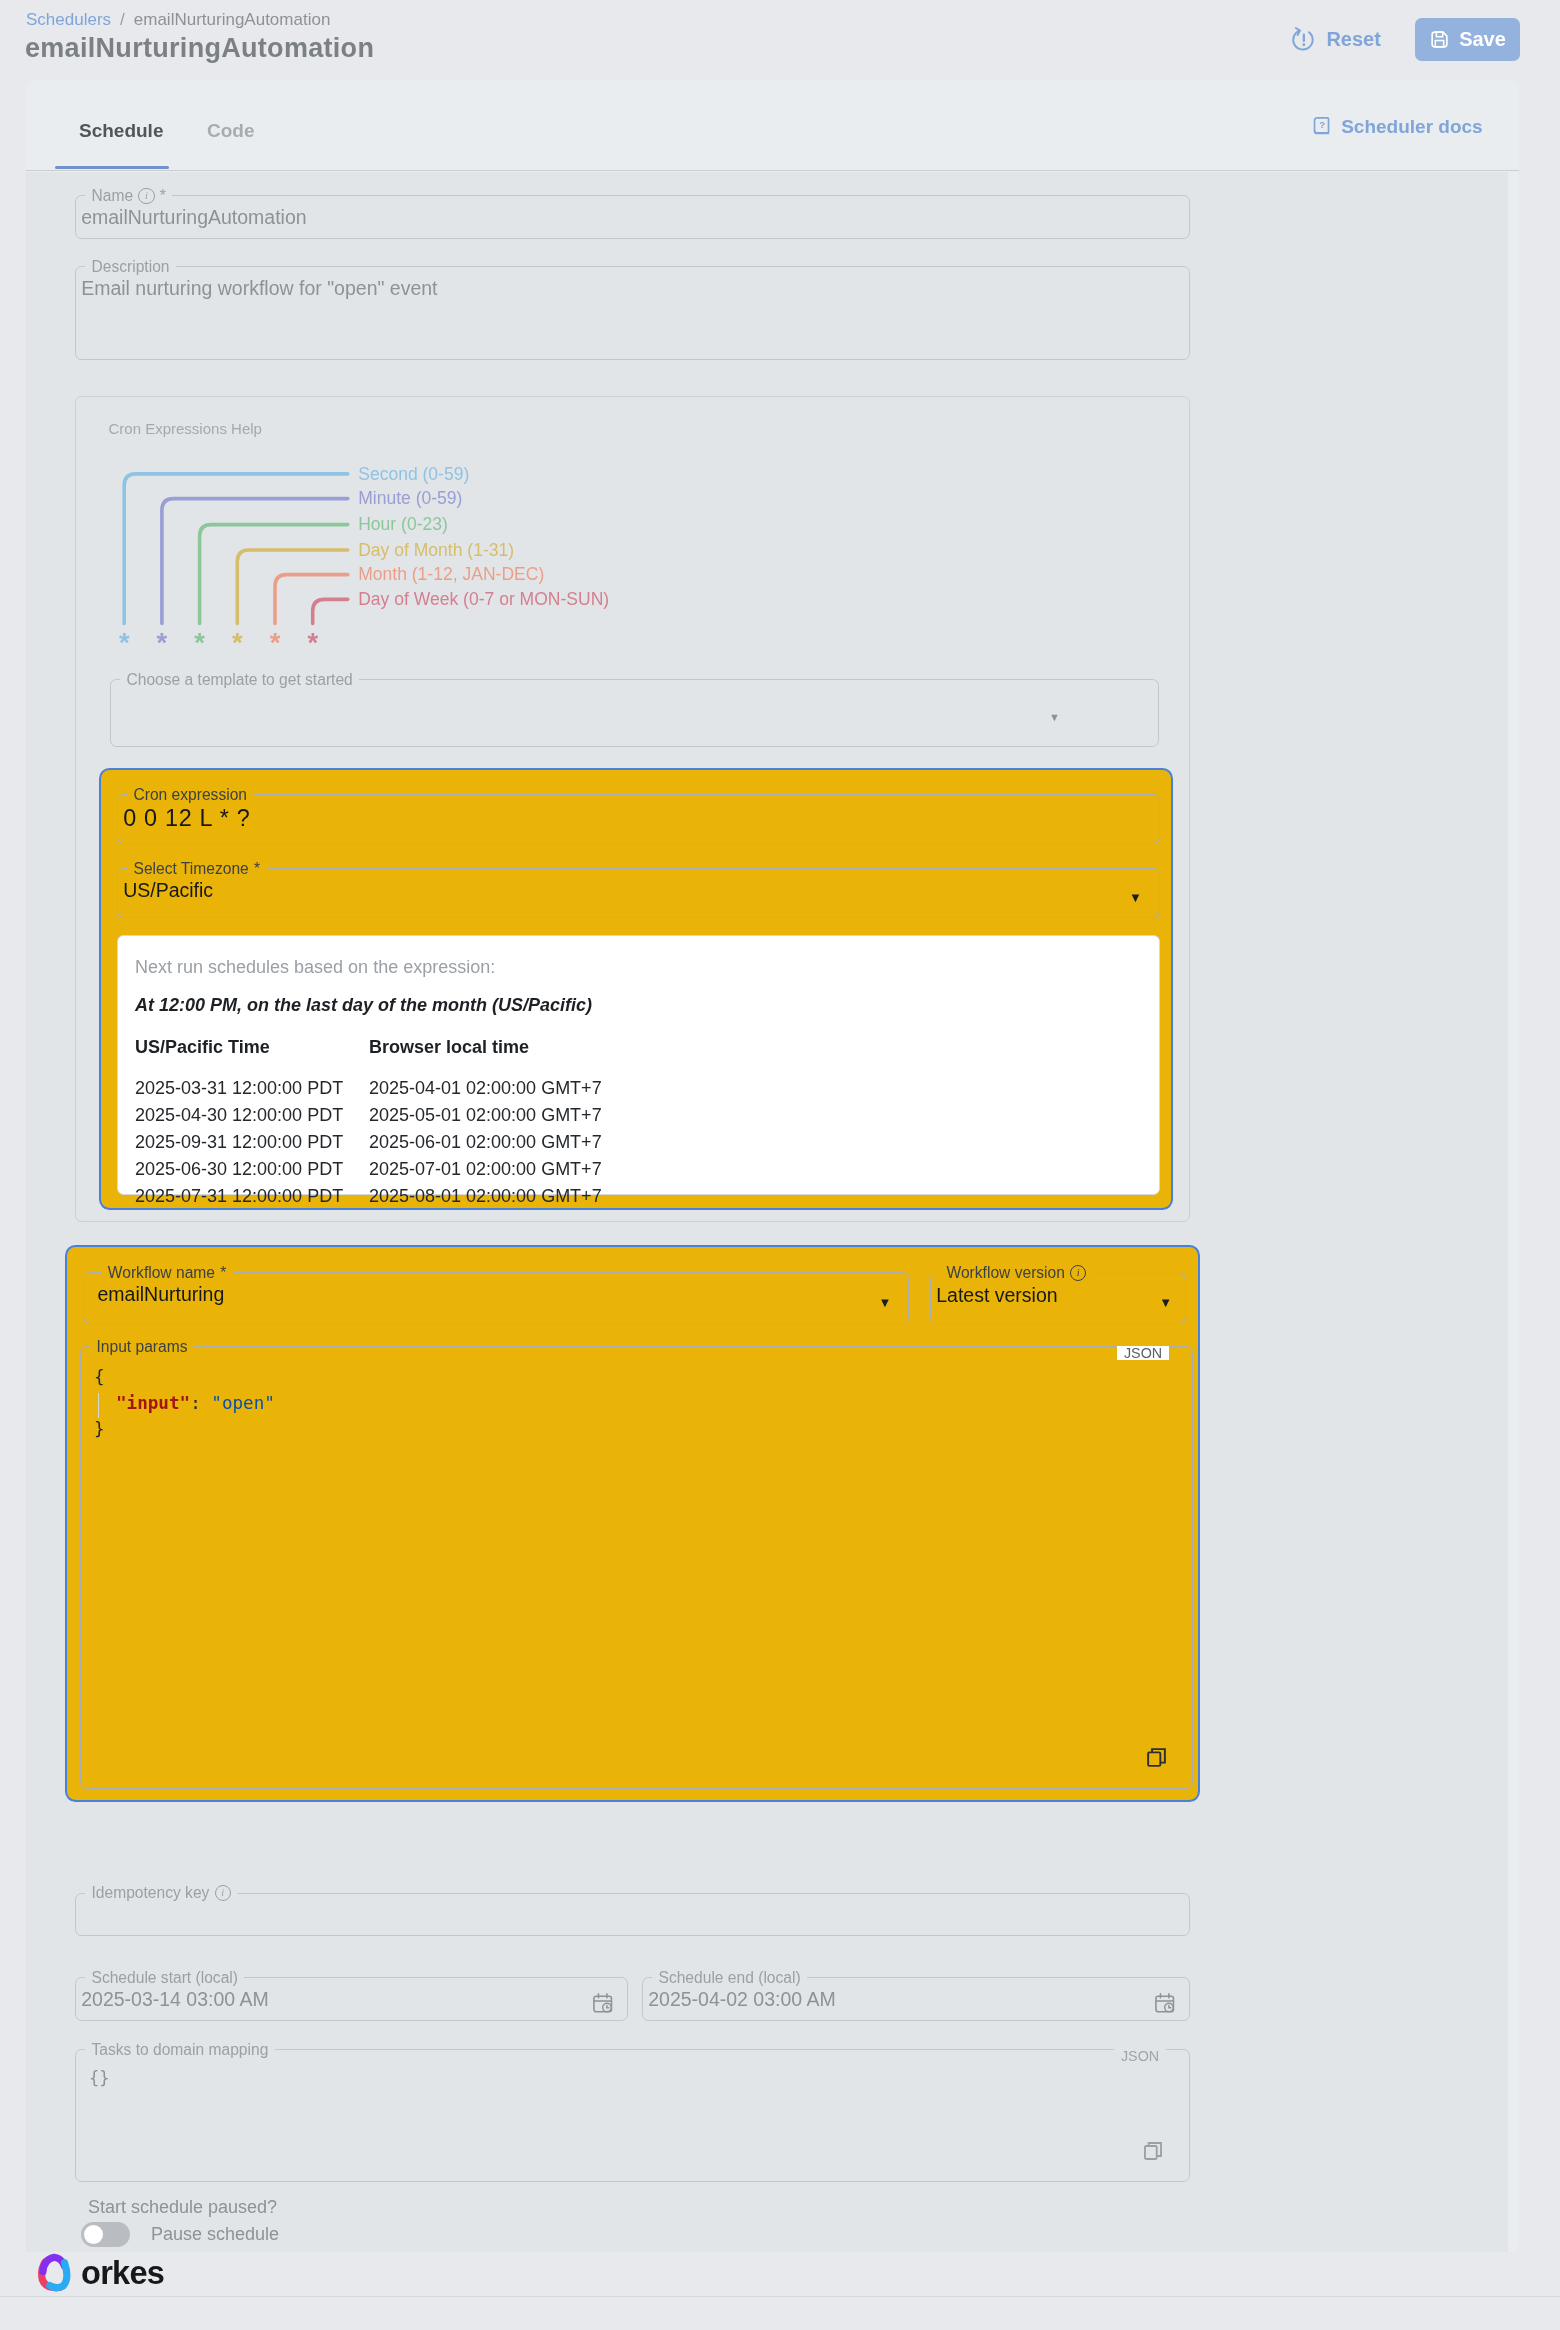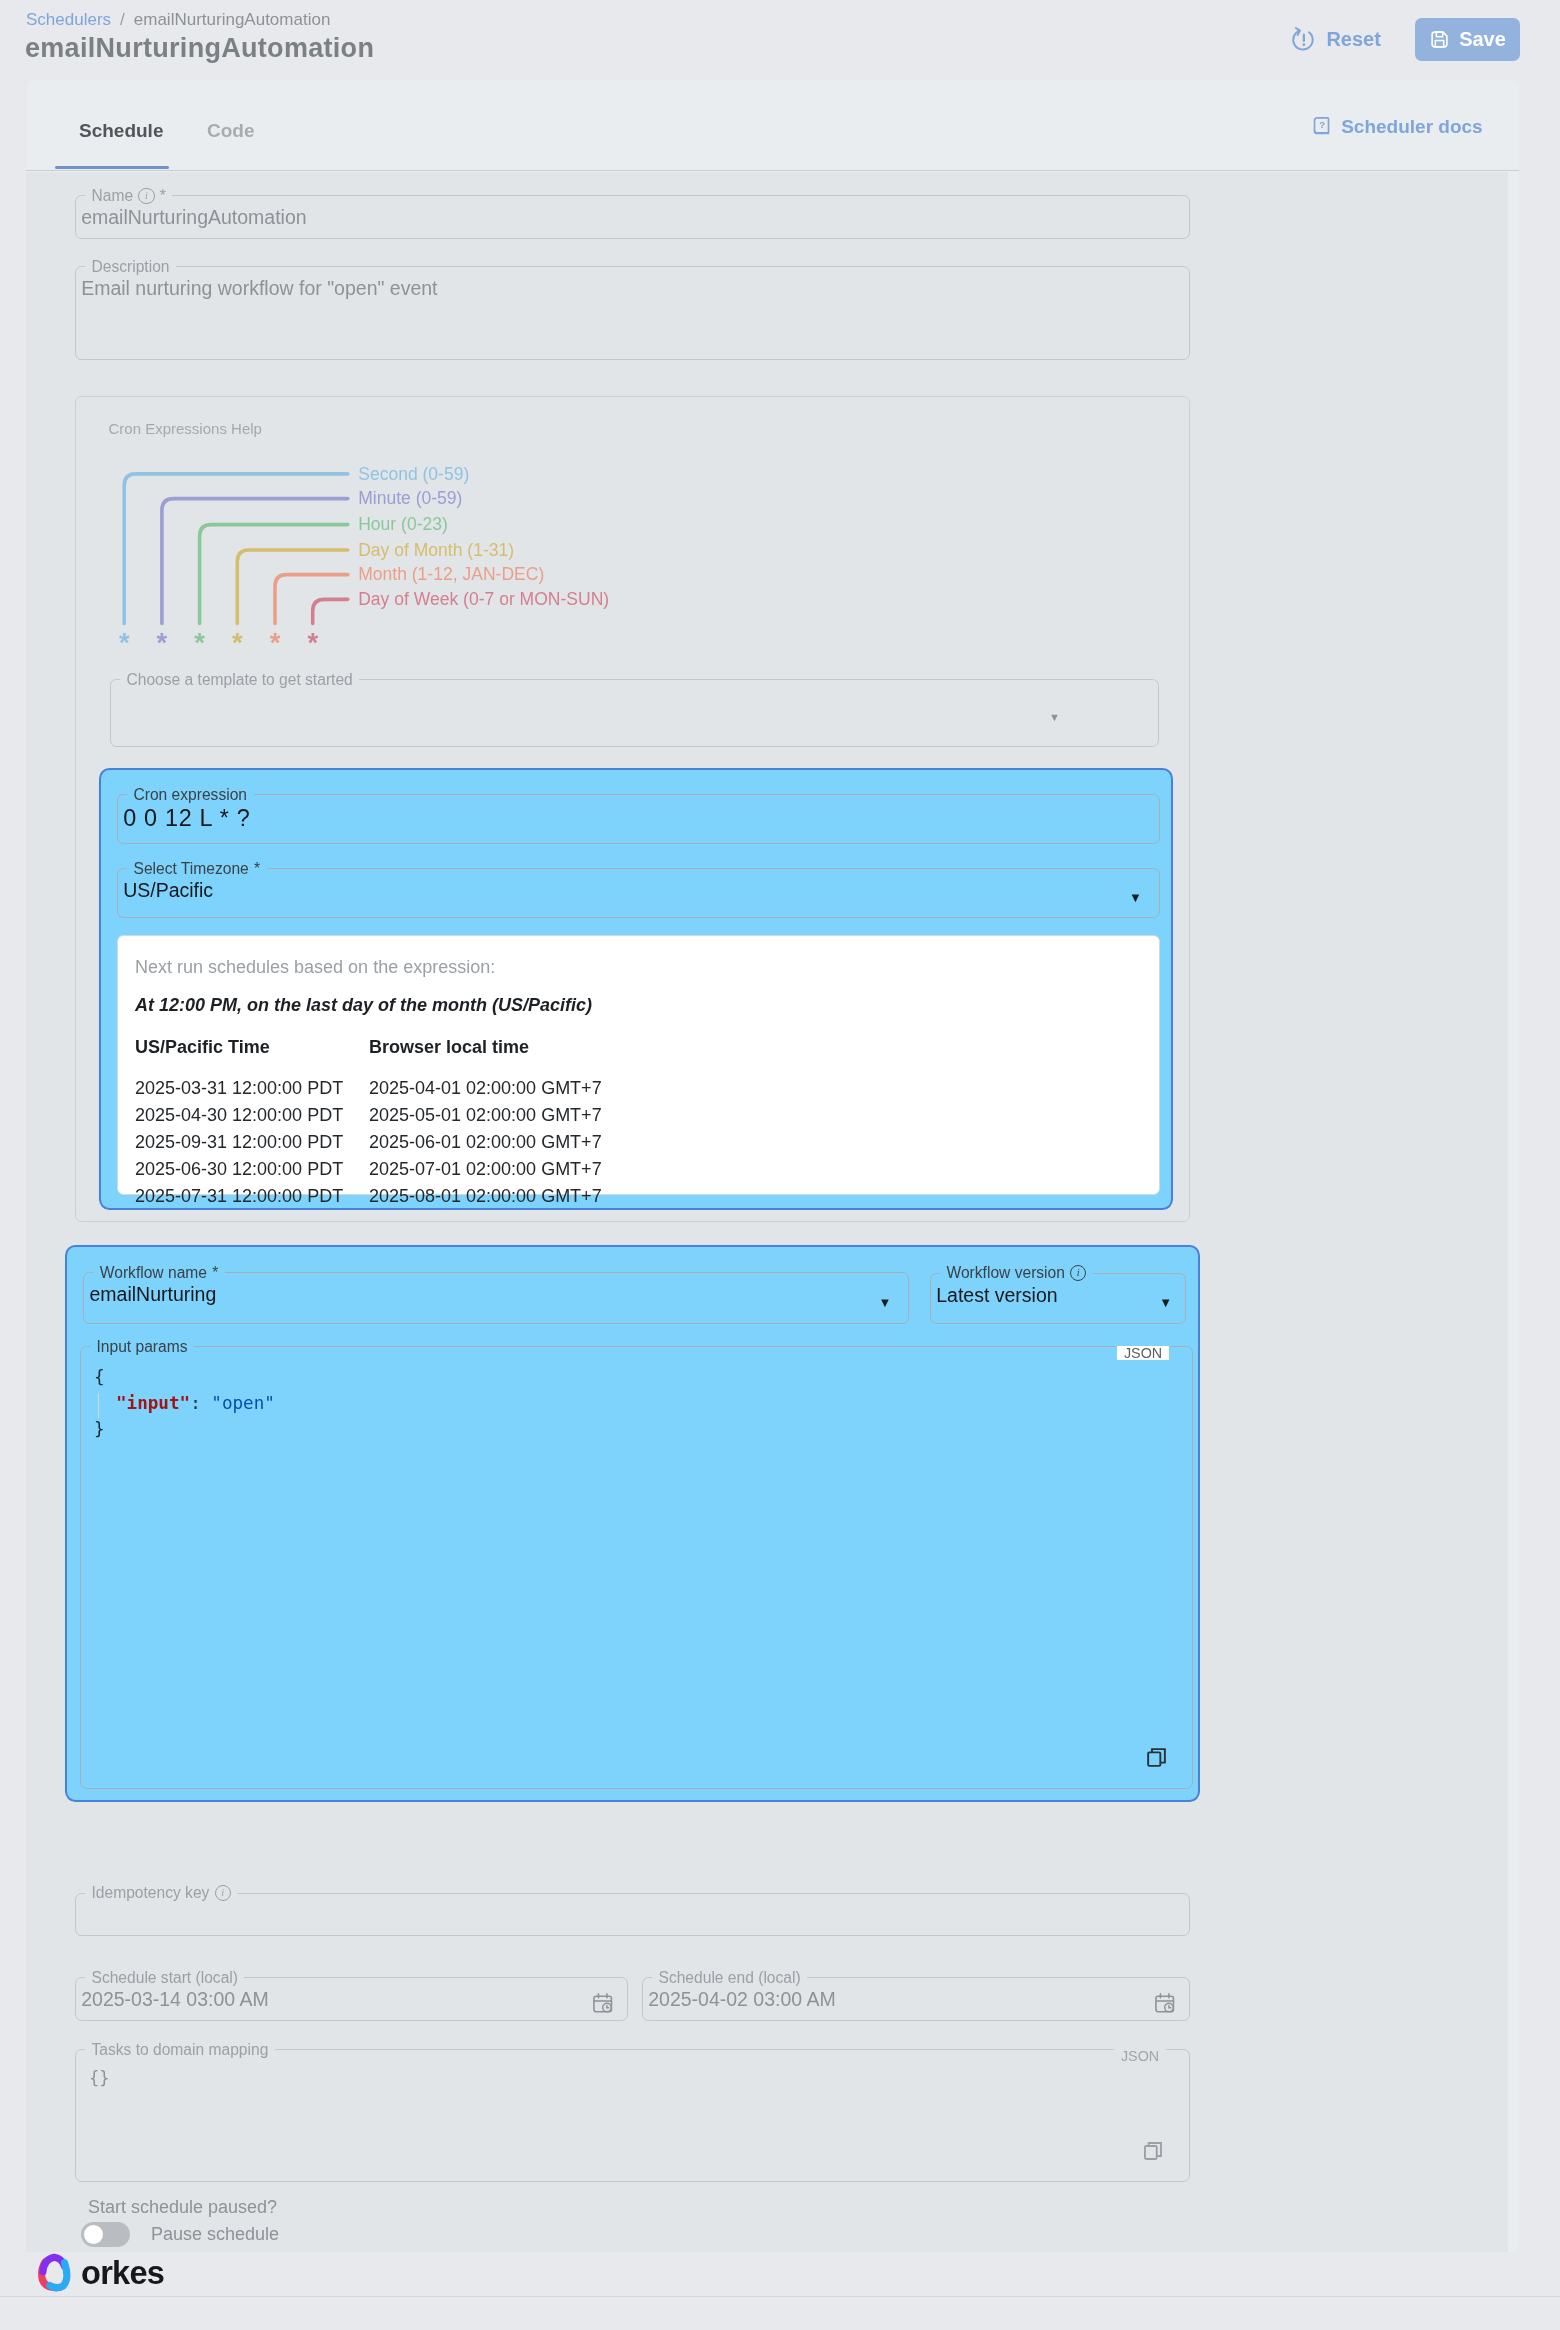--- a/index.html
+++ b/index.html
@@ -51,21 +51,21 @@
   .caret { position: absolute; right: 17px; top: 50%; transform: translateY(-50%);
            font-size: 13px; color: #1a1d21; cursor: pointer; }
   .caret.gray { color: #8d9298; }
 
   
   .cron-group { left: 49px; top: 224px; width: 1115px; height: 826px;
                 border: 1.3px solid #ccd0d4; border-radius: 6.5px; }
   .cron-help-title { left: 32.5px; top: 23.4px; font-size: 15px; color: #a4a9ae; }
   .cron-diagram { left: 43px; top: 56px; }
 
-  .blue-box { position: absolute; border: 2px solid #4781d9; border-radius: 10.4px; background: #7dd3fc; }
+  .blue-box { position: absolute; border: 2px solid #4781d9; border-radius: 10.4px; background: #eab308; }
   .cron-blue { left: 23.4px; top: 371px; width: 1074px; height: 442px; }
   .wf-blue { left: 39px; top: 1073px; width: 1135px; height: 557px; }
 
   .nextrun { position: absolute; left: 15.6px; top: 165px; width: 1043px; height: 260px;
              background: #ffffff; border: 1.3px solid #d6d9dc; border-radius: 6.5px; padding: 21px 17px; }
   .nr-intro { font-size: 18px; color: #9aa0a6; }
   .nr-expr { font-size: 18px; font-weight: 700; color: #1d2024; margin-top: 17px; font-style: italic; }
   .nr-head { display: flex; margin-top: 21px; font-size: 18px; font-weight: 700; color: #1d2024; }
   .nr-row { display: flex; font-size: 18px; color: #24282c; line-height: 27px; }
   .nr-rows { margin-top: 17px; }
@@ -244,21 +244,21 @@
             <div class="nr-row">
                 <span class="nr-col1">2025-07-31 12:00:00 PDT</span>
                 <span>2025-08-01 02:00:00 GMT+7</span>
               </div>
           </div>
         </div>
       </div>
     </div>
 
     <div class="blue-box wf-blue">
-      <fieldset class="enabled" style="left:16.3px; top:18px; width:826px; height:59px;">
+      <fieldset class="enabled" style="left:16.3px; top:18px; width:826px; height:59px;padding-left:8px;">
         <legend>
           <span>Workflow name</span>
           <span class="req">*</span>
         </legend>
         <div class="fld-value">emailNurturing</div>
         <span class="caret">▼</span>
       </fieldset>
 
       <fieldset class="enabled" style="left:863px; top:18px; width:256px; height:59px;">
         <legend>

